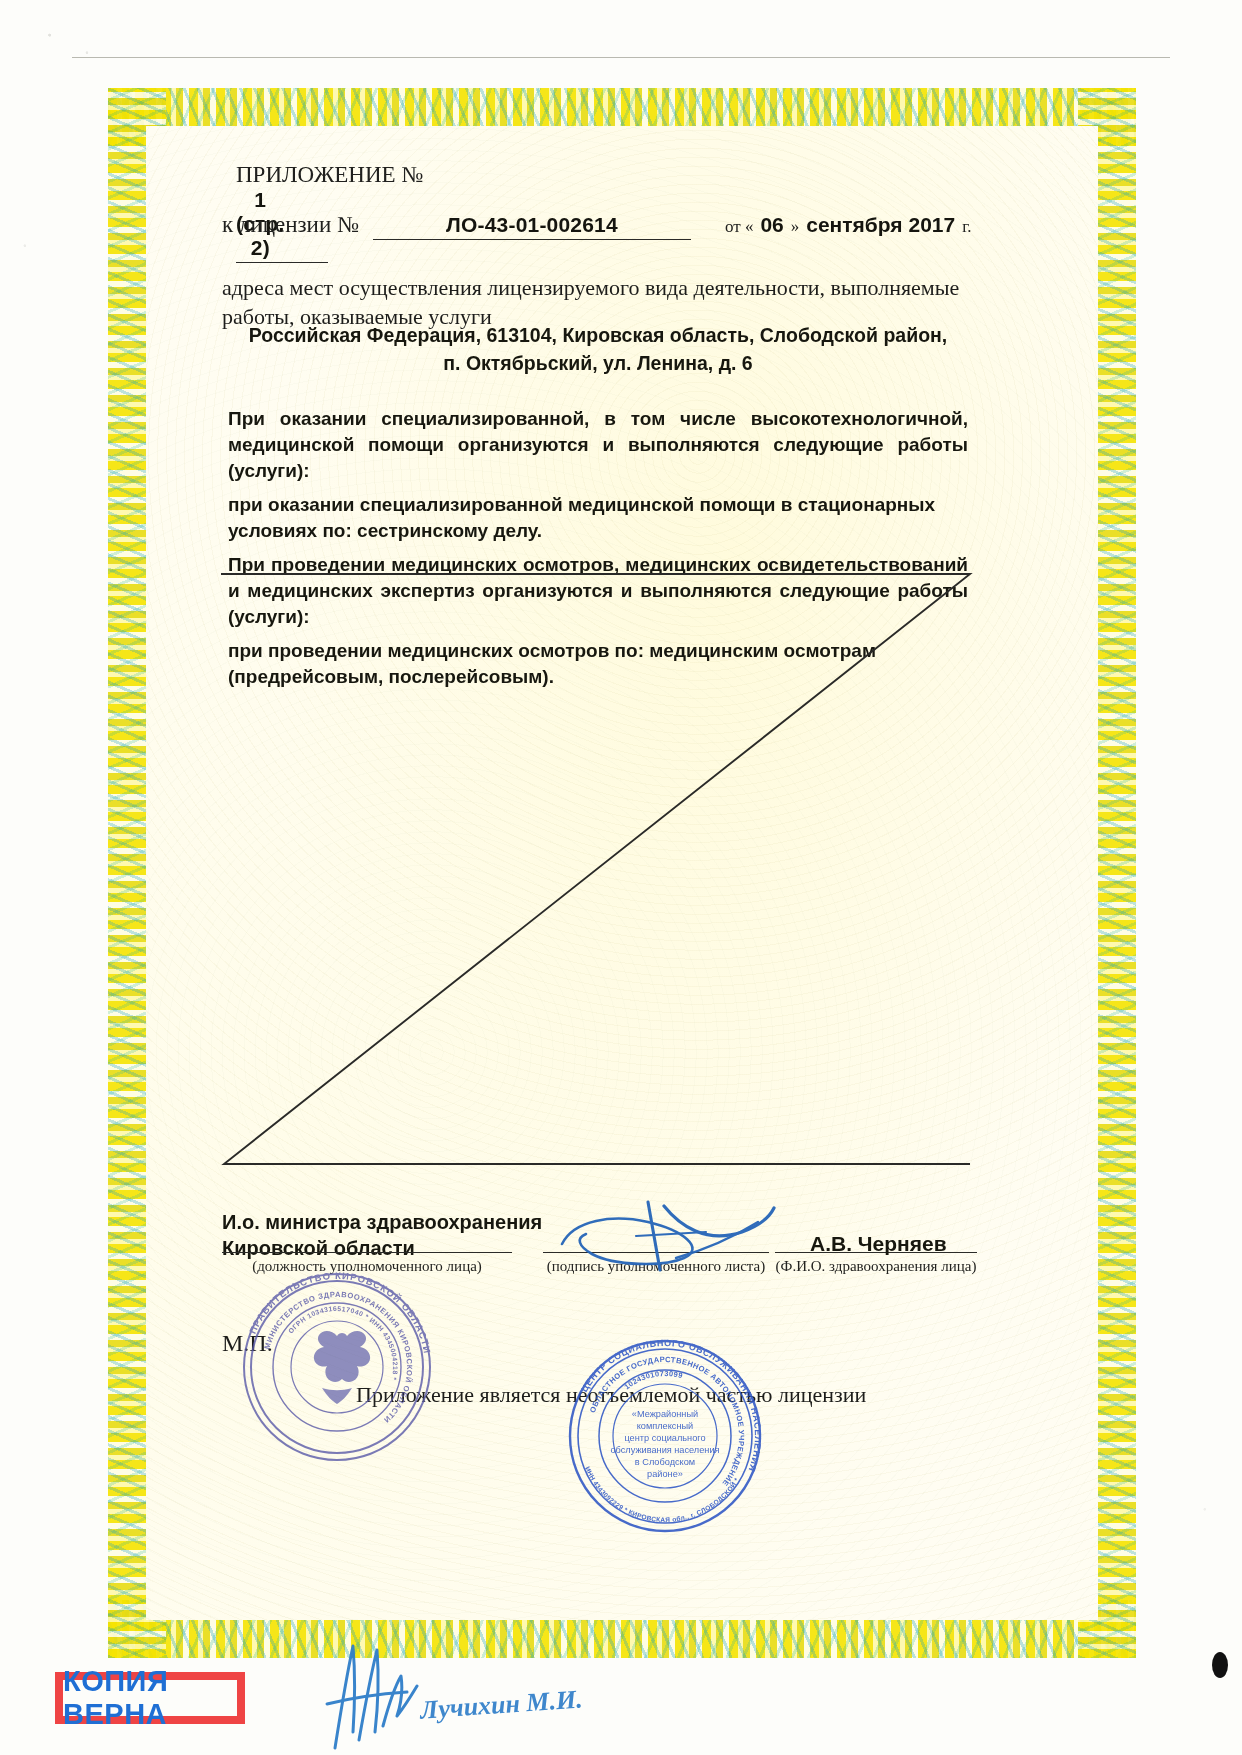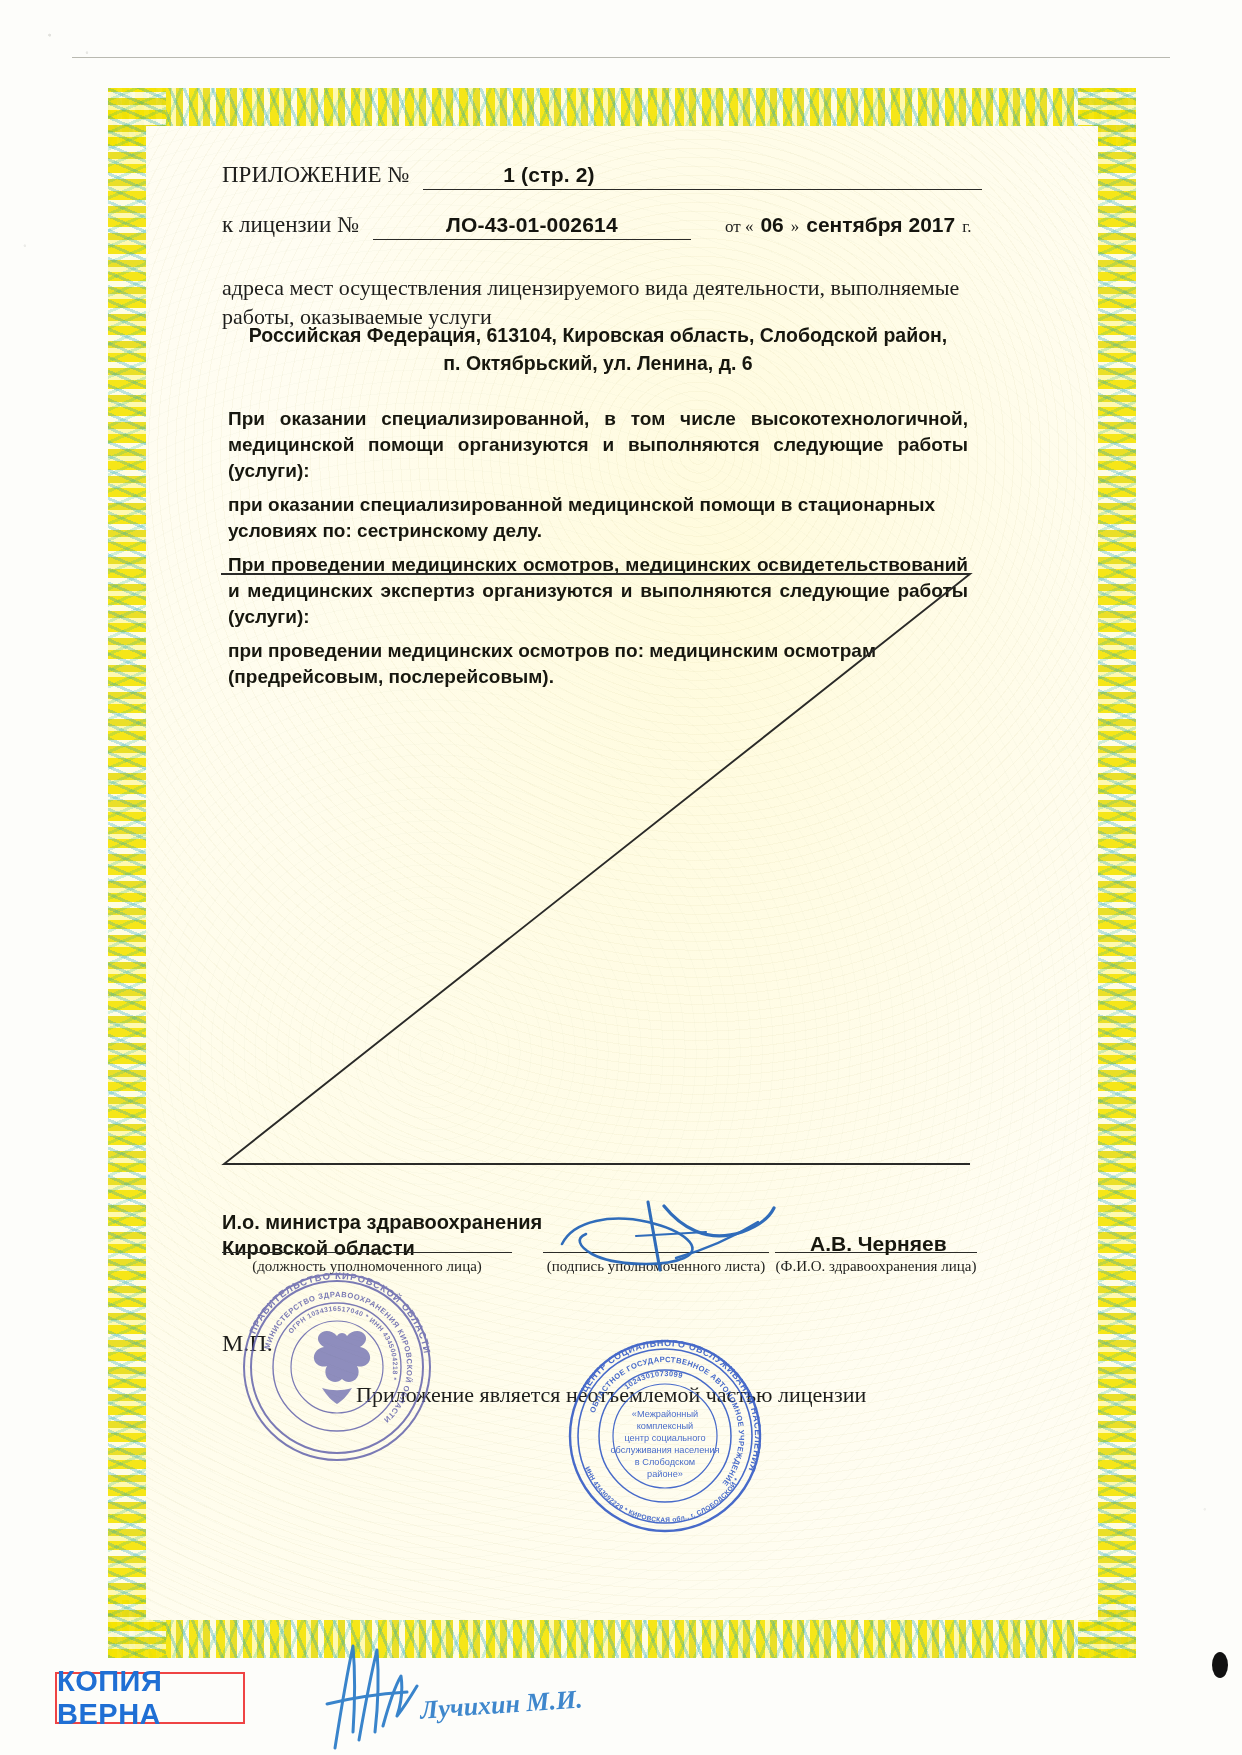--- a/index.html
+++ b/index.html
@@ -140,20 +140,21 @@
     pointer-events: none;
   }
   #content > * { pointer-events: auto; }
 
   .row-prilozhenie {
     position: absolute;
     left: 222px; top: 162px;
     width: 760px;
     display: flex;
     align-items: baseline;
+    flex-direction: column;
   }
   .lbl-serif {
     font-family: "Liberation Serif", serif;
     font-size: 23px;
     color: #20201e;
     white-space: nowrap;
   }
   .fill-line {
     position: relative;
     flex: 1;
@@ -311,21 +312,21 @@
   #stamp-ministry { left: 232px; top: 1262px; width: 210px; height: 210px; opacity: .80; }
   #stamp-org      { left: 560px; top: 1330px; width: 210px; height: 212px; opacity: .86; }
 
   #signature-main { left: 556px; top: 1196px; width: 230px; height: 80px; opacity: .95; }
   #signature-copy { left: 315px; top: 1640px; width: 120px; height: 115px; opacity: .95; }
 
   #kopiya-verna {
     position: absolute;
     left: 55px; top: 1672px;
     width: 190px; height: 52px;
-    border: 2px solid #ef4444;
+    border: 8px solid #ef4444;
     box-sizing: border-box;
     display: flex;
     align-items: center;
     justify-content: center;
     font-family: "Liberation Sans", sans-serif;
     font-weight: bold;
     font-size: 29px;
     letter-spacing: .5px;
     color: #1f6fd4;
     background: rgba(255,255,255,.12);

